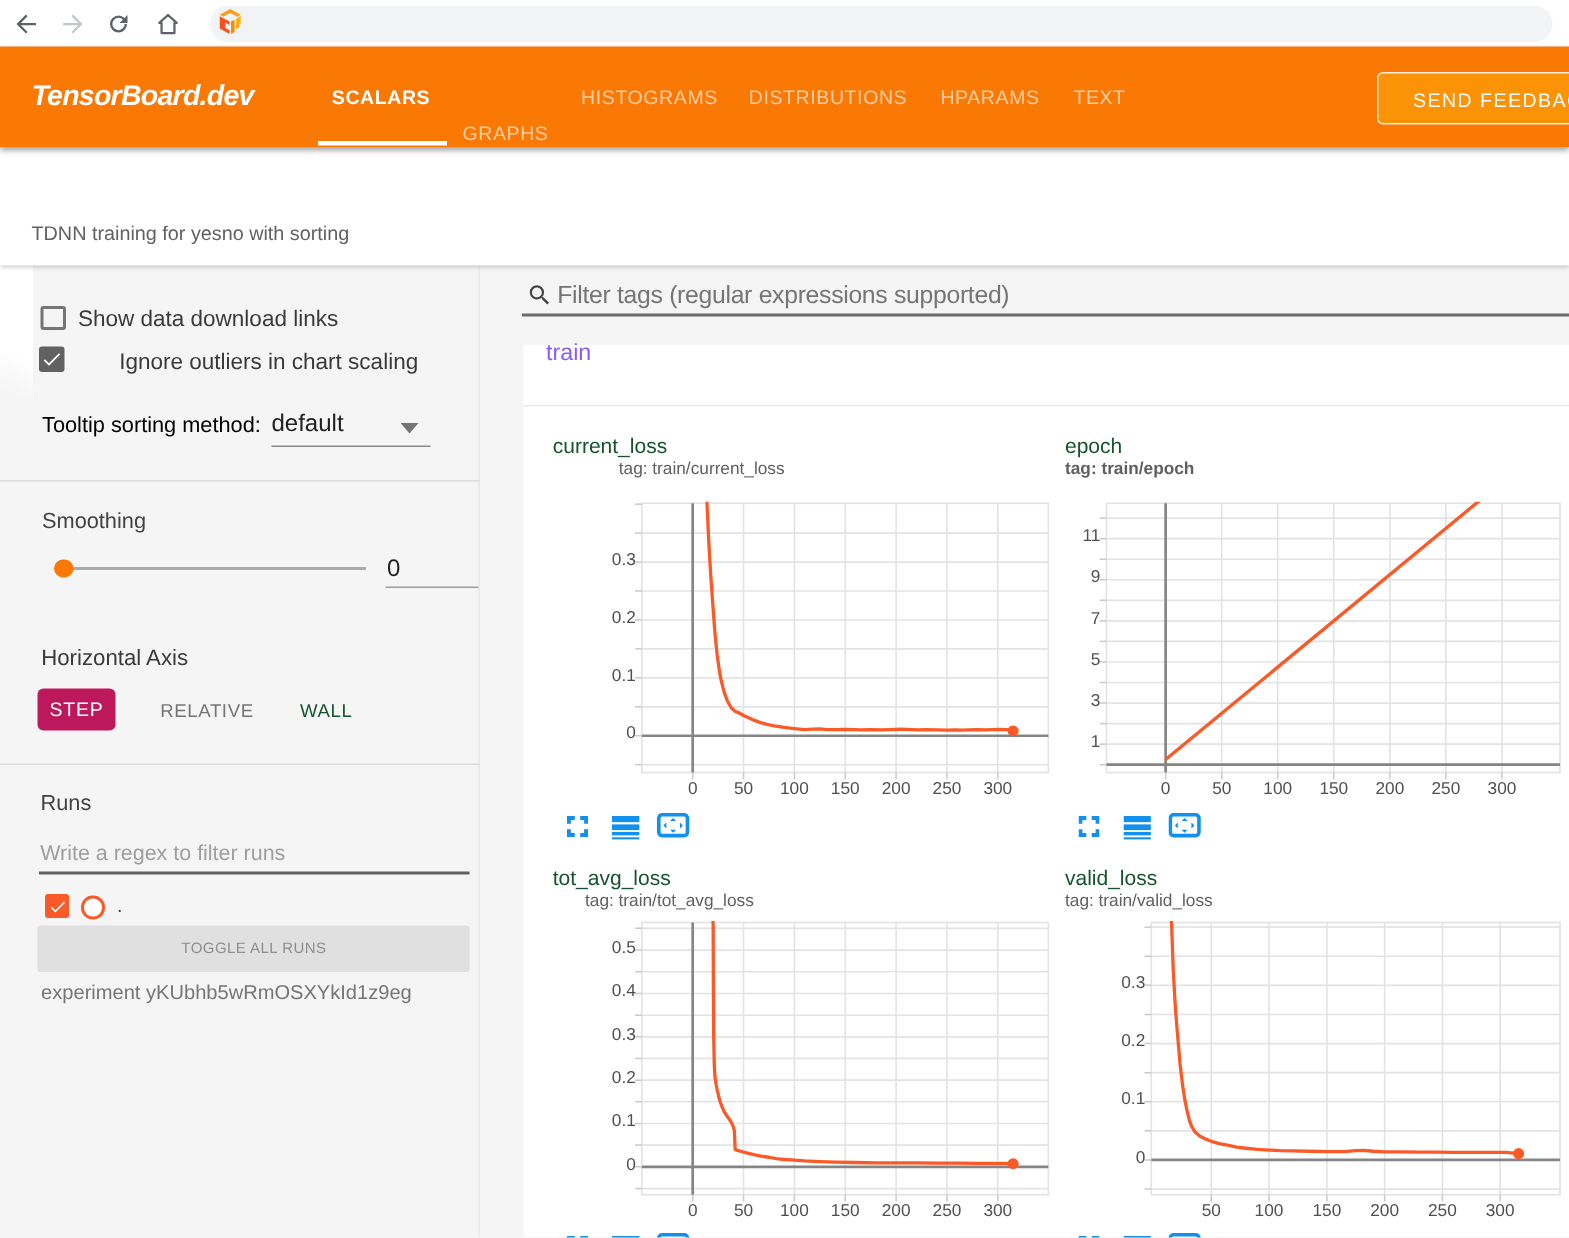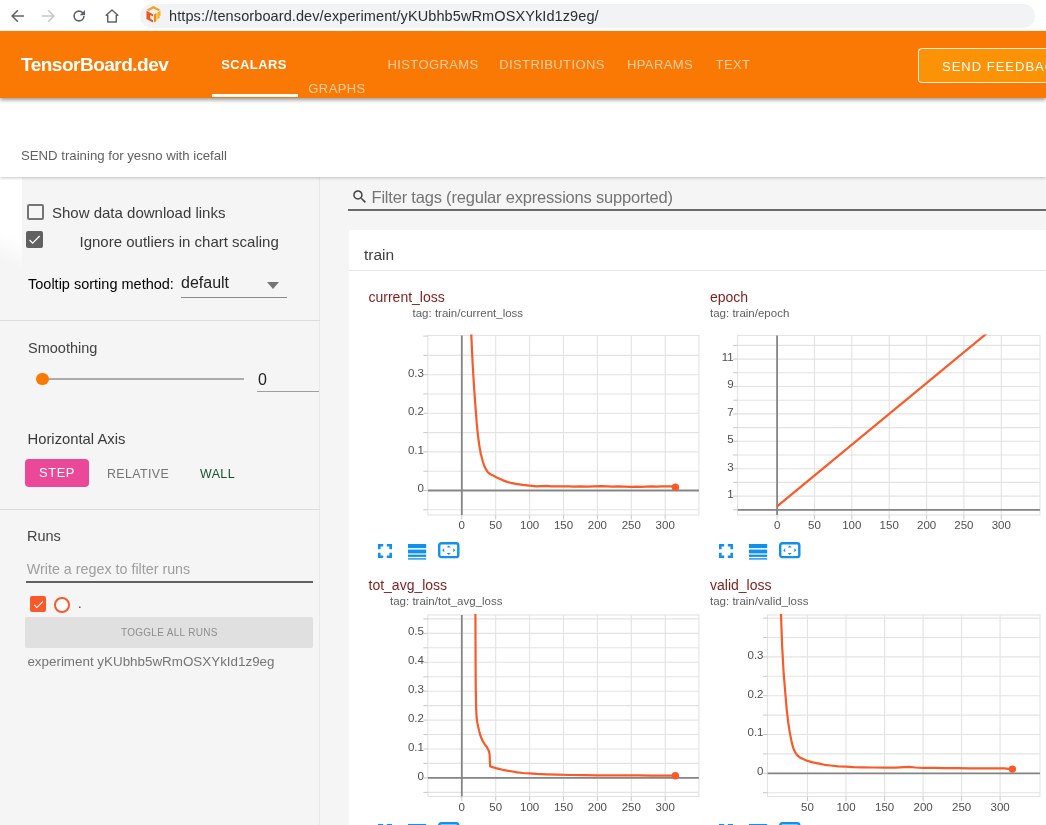--- a/index.html
+++ b/index.html
@@ -30,41 +30,40 @@
 
   <div class="abs" style="left:140px;top:3.5px;width:895px;height:24px;border-radius:12px;background:#f1f3f4;"></div>
 
   <svg class="abs" style="left:146px;top:6px" width="15" height="17" viewBox="0 0 15 17">
     <path d="M7.5 0 14.5 3.8 12.2 5.1 7.5 2.6 2.8 5.1 0.5 3.8 Z" fill="#fb9d20"></path>
     <path d="M14.5 4.6 V10.2 L13 9.3 V5.4 Z" fill="#fdb515"></path>
     <path d="M0.5 4.8 7 8.3 V10.6 L4.2 9 V12.6 L7 14.2 V16.6 L0.5 13 Z" fill="#f4511e"></path>
     <path d="M8 8.4 10.4 7.1 V15.3 L8 16.6 Z" fill="#fb8c00"></path>
     <path d="M11.3 6.6 13.5 5.4 V12.1 L11.3 13.3 Z" fill="#fdae10"></path>
   </svg>
-  <div class="abs" style="left:169px;top:7.5px;font-size:14.5px;color:#2b2e31;letter-spacing:.1px;">https://tensorboard.dev/experiment/yKUbhb5wRmOSXYkId1z9eg/</div>
 </div>
 
 <div class="abs" style="left:0;top:31px;width:1046px;height:67px;background:#fa7905;box-shadow:0 2px 4px rgba(0,0,0,.4);z-index:5;">
-  <div class="abs" style="left:21px;top:0;height:67px;line-height:67px;font-size:19px;font-weight:600;letter-spacing:-0.5px;color:#ffffff;">TensorBoard.dev</div>
+  <div class="abs" style="left:21px;top:0;height:67px;line-height:67px;font-size:19px;font-weight:600;letter-spacing:-0.5px;color:#ffffff;font-style:italic;">TensorBoard.dev</div>
   <div class="abs tab" style="left:254px;top:27px;color:#fff;font-weight:700;" id="t-sc">SCALARS</div>
   <div class="abs tab" style="left:337px;top:27px;margin-top:24px;">GRAPHS</div>
   <div class="abs tab" style="left:433px;top:27px;">HISTOGRAMS</div>
   <div class="abs tab" style="left:552px;top:27px;">DISTRIBUTIONS</div>
   <div class="abs tab" style="left:660px;top:27px;">HPARAMS</div>
   <div class="abs tab" style="left:733px;top:27px;">TEXT</div>
   <div class="abs" style="left:212px;top:63px;width:86px;height:2.5px;background:#fff;"></div>
   <div class="abs" style="left:918px;top:17px;width:160px;height:35px;border:1.5px solid rgba(255,255,255,.85);border-radius:4px;background:#fc9307;
        color:#fff;font-size:13px;letter-spacing:1px;line-height:35px;padding-left:23px;box-sizing:border-box;">SEND FEEDBACK</div>
 </div>
 <style>
  .tab{font-size:13px;letter-spacing:.4px;color:rgba(255,255,255,.62);transform:translateX(-50%);line-height:14px;}
 </style>
 
 <div class="abs" style="left:0;top:98px;width:1046px;height:79px;background:#ffffff;box-shadow:0 1px 3px rgba(0,0,0,.22);z-index:3;">
-  <div class="abs" style="left:21px;top:49.5px;font-size:13.2px;color:#616161;">SEND training for yesno with icefall</div>
+  <div class="abs" style="left:21px;top:49.5px;font-size:13.2px;color:#616161;">TDNN training for yesno with sorting</div>
 </div>
 
 <div class="abs" style="left:0;top:177px;width:320px;height:648px;background:#f5f5f5;border-right:1px solid #e9e9e9;box-sizing:border-box;"></div>
 
 <div class="abs" style="left:0;top:177px;width:22px;height:150px;z-index:2;
   background:radial-gradient(120px 150px at -18px 170px, rgba(245,245,245,0) 60%, #ffffff 78%);"></div>
 
 <div class="abs" style="left:27px;top:203.7px;width:12.6px;height:12.6px;border:2px solid #757575;border-radius:2px;background:#f5f5f5;"></div>
 <div class="abs" style="left:52px;top:204px;font-size:15px;color:#3a3a3a;">Show data download links</div>
 
@@ -83,21 +82,21 @@
 
 <div class="abs" style="left:0;top:319.5px;width:320px;height:1px;background:#dcdcdc;"></div>
 
 <div class="abs" style="left:28px;top:339.5px;font-size:14.5px;color:#424242;">Smoothing</div>
 <div class="abs" style="left:37px;top:377.8px;width:207px;height:2.5px;background:#ababab;"></div>
 <div class="abs" style="left:36px;top:372.8px;width:12.5px;height:12.5px;border-radius:50%;background:#fa7905;"></div>
 <div class="abs" style="left:258px;top:371px;font-size:16px;color:#212121;">0</div>
 <div class="abs" style="left:257px;top:390.9px;width:62px;height:1px;background:#9e9e9e;"></div>
 
 <div class="abs" style="left:27.5px;top:430.5px;font-size:14.8px;color:#3a3a3a;">Horizontal Axis</div>
-<div class="abs" style="left:25px;top:459.3px;width:64px;height:27.3px;background:#ec4899;border-radius:4px;color:#fff;font-size:13px;letter-spacing:.5px;text-align:center;line-height:27.3px;">STEP</div>
+<div class="abs" style="left:25px;top:459.3px;width:52px;height:27.3px;background:#be185d;border-radius:4px;color:#fff;font-size:13px;letter-spacing:.5px;text-align:center;line-height:27.3px;">STEP</div>
 <div class="abs" style="left:138px;top:467px;font-size:12.4px;letter-spacing:.4px;color:#757575;transform:translateX(-50%);">RELATIVE</div>
 <div class="abs" style="left:217.5px;top:467px;font-size:12.4px;letter-spacing:.4px;color:#14532d;transform:translateX(-50%);">WALL</div>
 
 <div class="abs" style="left:0;top:509.3px;width:320px;height:1px;background:#dcdcdc;"></div>
 
 <div class="abs" style="left:27px;top:527.5px;font-size:14.5px;color:#424242;">Runs</div>
 <div class="abs" style="left:26.8px;top:561px;font-size:14.3px;color:#9e9e9e;">Write a regex to filter runs</div>
 <div class="abs" style="left:26px;top:581.4px;width:287px;height:1.2px;background:#616161;"></div>
 
 <div class="abs" style="left:30.4px;top:596.3px;width:16px;height:16px;border-radius:2px;background:#fa5a28;"></div>
@@ -110,33 +109,33 @@
 <div class="abs" style="left:25.3px;top:617px;width:288px;height:31.2px;background:#e0e0e0;border-radius:2px;color:#8e8e8e;font-size:10px;letter-spacing:.3px;text-align:center;line-height:31.2px;">TOGGLE ALL RUNS</div>
 <div class="abs" style="left:27.4px;top:653.5px;font-size:13.4px;color:#757575;">experiment yKUbhb5wRmOSXYkId1z9eg</div>
 
 <svg class="abs" style="left:351px;top:188px" width="17.5" height="17.5" viewBox="0 0 24 24">
   <path d="M15.5 14h-.79l-.28-.27A6.47 6.47 0 0 0 16 9.5 6.5 6.5 0 1 0 9.5 16c1.61 0 3.09-.59 4.23-1.57l.27.28v.79l5 4.99L20.49 19l-4.99-5zm-6 0C7 14 5 12 5 9.5S7 5 9.5 5 14 7 14 9.5 12 14 9.5 14z" fill="#424242"></path>
 </svg>
 <div class="abs" style="left:371.5px;top:187.5px;font-size:16.5px;letter-spacing:-0.2px;color:#757575;">Filter tags (regular expressions supported)</div>
 <div class="abs" style="left:348px;top:209.2px;width:698px;height:1.5px;background:#6b6b6b;"></div>
 
 <div class="abs" style="left:348.5px;top:230px;width:698px;height:595px;background:#ffffff;"></div>
-<div class="abs" style="left:364px;top:246px;font-size:15.5px;color:#404040;z-index:2;">train</div>
+<div class="abs" style="left:364px;top:227px;font-size:15.5px;color:#8b5cf6;z-index:2;">train</div>
 <div class="abs" style="left:348.5px;top:269.5px;width:698px;height:1px;background:#e8e8e8;z-index:2;"></div>
 
 <div class="abs tt1" style="left:368.5px;top:289px;">current_loss</div>
 <div class="abs tt2" style="left:368.5px;top:307px;margin-left:44px;">tag: train/current_loss</div>
 <div class="abs tt1" style="left:710px;top:289px;">epoch</div>
-<div class="abs tt2" style="left:710px;top:307px;">tag: train/epoch</div>
+<div class="abs tt2" style="left:710px;top:307px;font-weight:bold;">tag: train/epoch</div>
 <div class="abs tt1" style="left:368.5px;top:577px;">tot_avg_loss</div>
 <div class="abs tt2" style="left:390px;top:595px;">tag: train/tot_avg_loss</div>
 <div class="abs tt1" style="left:710px;top:577px;">valid_loss</div>
 <div class="abs tt2" style="left:710px;top:595px;">tag: train/valid_loss</div>
 <style>
- .tt1{font-size:14px;color:#7f1d1d;z-index:2;}
+ .tt1{font-size:14px;color:#14532d;z-index:2;}
  .tt2{font-size:11.5px;color:#5f5f5f;z-index:2;}
  .cic{position:absolute;z-index:2;}
 </style>
 
 <svg style="position:absolute;left:350px;top:330px" width="356" height="210" viewBox="0 0 356 210">
     <rect x="77.9" y="5.5" width="271.0" height="179.5" fill="none" stroke="#e3e3e3" stroke-width="1.1"></rect>
     <line x1="111.8" y1="5.5" x2="111.8" y2="185.0" stroke="#e3e3e3" stroke-width="1.1"></line>
     <line x1="145.7" y1="5.5" x2="145.7" y2="185.0" stroke="#e3e3e3" stroke-width="1.1"></line>
     <line x1="179.6" y1="5.5" x2="179.6" y2="185.0" stroke="#e3e3e3" stroke-width="1.1"></line>
     <line x1="213.5" y1="5.5" x2="213.5" y2="185.0" stroke="#e3e3e3" stroke-width="1.1"></line>

